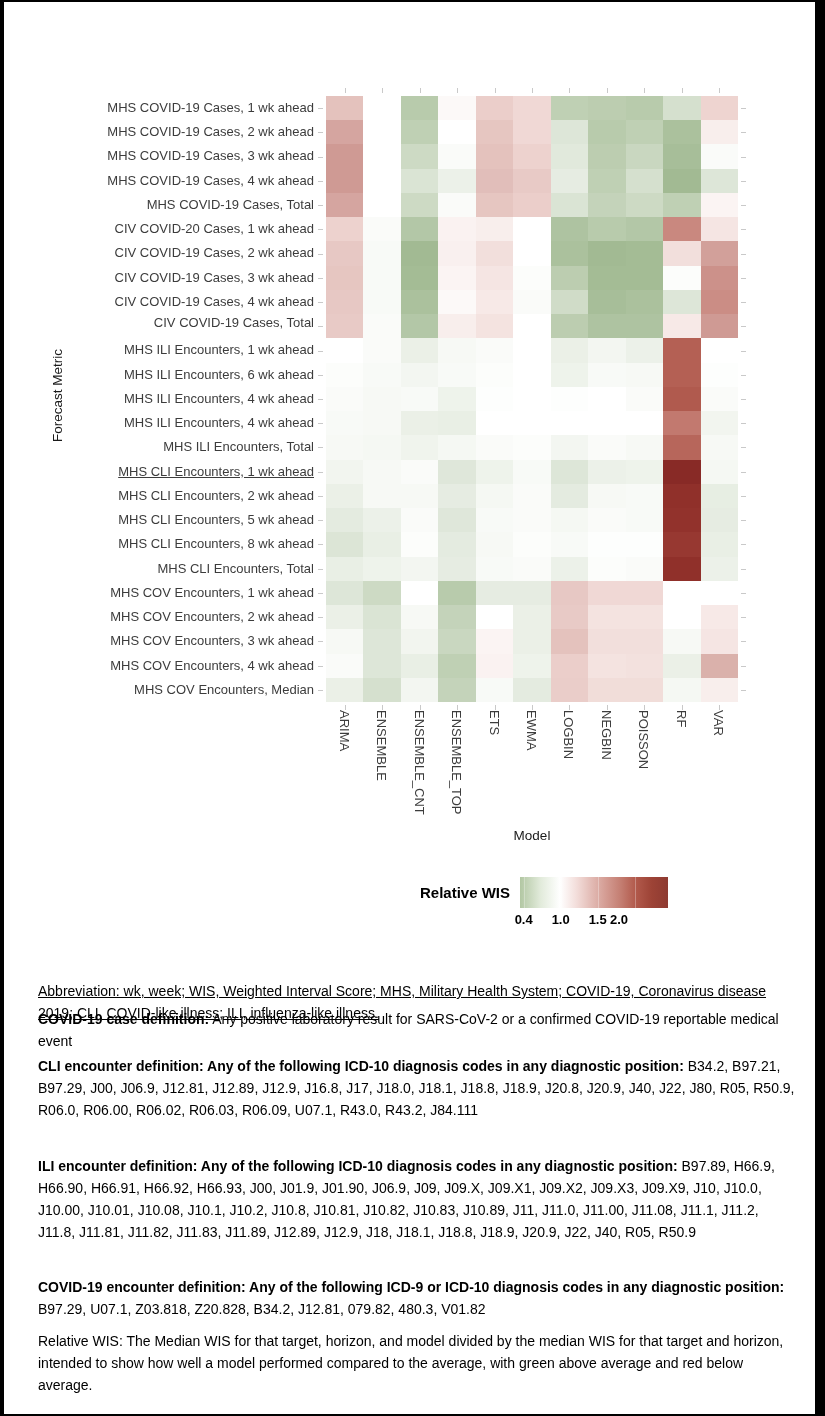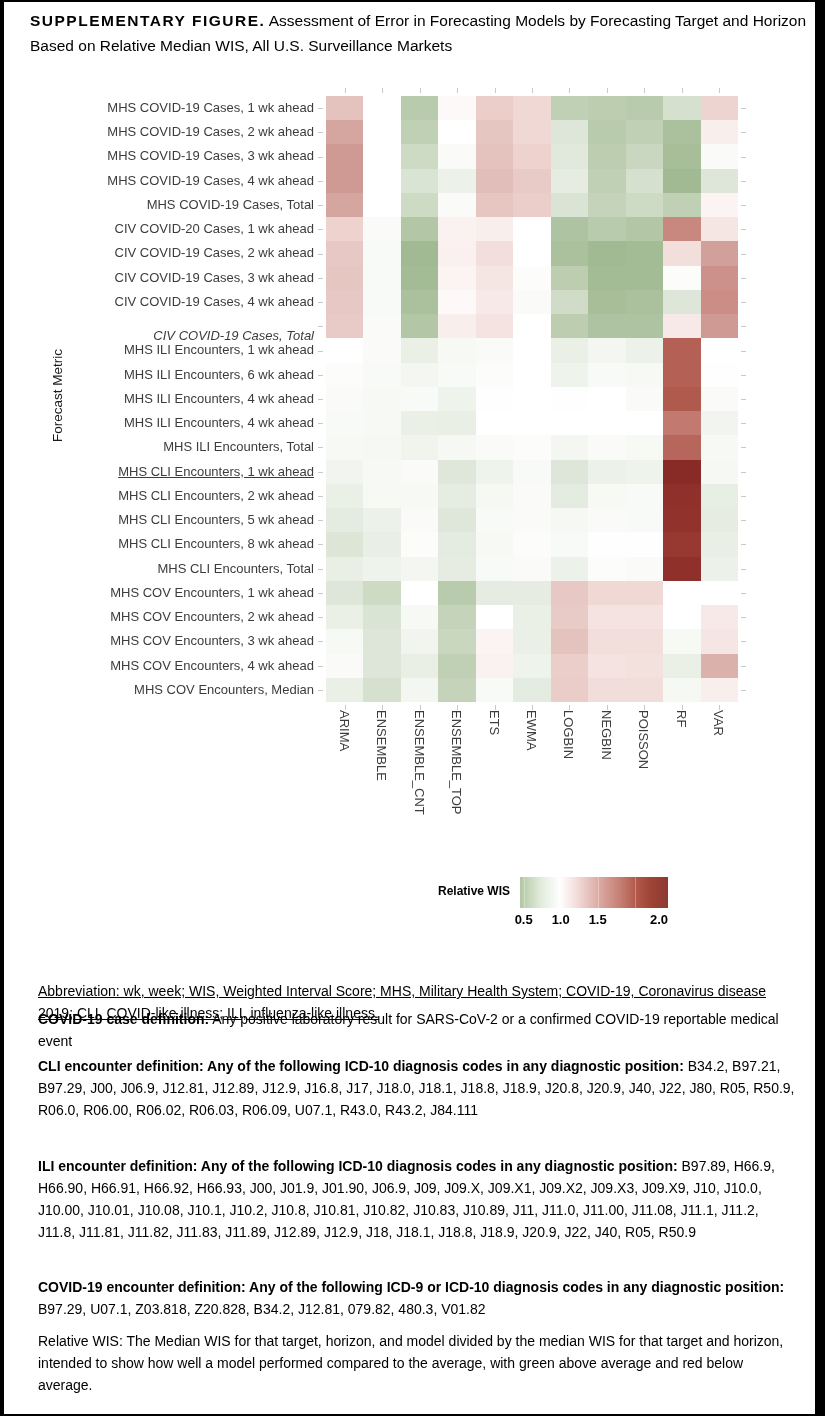--- a/index.html
+++ b/index.html
@@ -12,35 +12,34 @@
   .hm-cell{position:absolute;}
   .row-label{position:absolute;left:0;width:314px;text-align:right;font-size:13px;color:#3c3c3c;
              white-space:nowrap;}
   .col-label{position:absolute;writing-mode:vertical-rl;text-orientation:mixed;font-size:13px;color:#3c3c3c;
              white-space:nowrap;}
   .tick{position:absolute;background:#c9c9c9;}
   #ylab{position:absolute;left:-9px;top:388px;width:132px;text-align:center;font-size:13.5px;color:#1a1a1a;
         transform:rotate(-90deg);}
   #xlab{position:absolute;left:326px;top:828px;width:412px;text-align:center;font-size:13.5px;color:#1a1a1a;}
   #legend-label{position:absolute;left:310px;top:884px;width:200px;text-align:right;
-                font-size:12px;font-weight:700;color:#000;}
+                font-size:15px;font-weight:700;color:#000;}
   #legend-bar{position:absolute;left:520px;top:877px;width:148px;height:31px;
               background:linear-gradient(to right,#b2c7a3 0%,#e2ebdb 14%,#ffffff 27%,#f3dedb 38%,
               #e3bcb6 48%,#d49c93 58%,#c47e72 68%,#b25a4c 78%,#9d4336 89%,#8e3a31 100%);}
   .legend-notch{position:absolute;top:0;width:1.5px;height:100%;background:rgba(255,255,255,0.3);}
   .legend-tick-label{position:absolute;top:912px;width:40px;text-align:center;
                      font-size:13px;font-weight:700;color:#000;}
   .note{position:absolute;left:38px;width:757px;font-size:14px;line-height:22px;color:#000;}
   .note b{font-weight:700;}
 </style>
 </head>
 <body>
 
 <div id="page">
-  <div id="figure-title"><span class="lead">SUPPLEMENTARY FIGURE.</span><span> Assessment of Error in Forecasting Models by Forecasting Target and Horizon Based on Relative Median WIS, All U.S. Surveillance Markets</span></div>
 
   <div id="ylab">Forecast Metric</div>
   <div id="heatmap-grid">
       <div class="hm-cell" style="left: 0px; top: 0px; width: 37.95px; height: 24.74px; background: rgb(228, 194, 189);"></div>
       <div class="hm-cell" style="left: 37.45px; top: 0px; width: 37.95px; height: 24.74px; background: rgb(255, 255, 255);"></div>
       <div class="hm-cell" style="left: 74.91px; top: 0px; width: 37.95px; height: 24.74px; background: rgb(184, 203, 172);"></div>
       <div class="hm-cell" style="left: 112.36px; top: 0px; width: 37.95px; height: 24.74px; background: rgb(252, 249, 248);"></div>
       <div class="hm-cell" style="left: 149.82px; top: 0px; width: 37.95px; height: 24.74px; background: rgb(235, 206, 202);"></div>
       <div class="hm-cell" style="left: 187.27px; top: 0px; width: 37.95px; height: 24.74px; background: rgb(240, 216, 213);"></div>
       <div class="hm-cell" style="left: 224.73px; top: 0px; width: 37.95px; height: 24.74px; background: rgb(191, 208, 180);"></div>
@@ -316,21 +315,21 @@
   <div id="row-labels">
       <div class="row-label" style="top: 96px; height: 24.24px; line-height: 24.24px;">MHS COVID-19 Cases, 1 wk ahead</div>
       <div class="row-label" style="top: 120.24px; height: 24.24px; line-height: 24.24px;">MHS COVID-19 Cases, 2 wk ahead</div>
       <div class="row-label" style="top: 144.48px; height: 24.24px; line-height: 24.24px;">MHS COVID-19 Cases, 3 wk ahead</div>
       <div class="row-label" style="top: 168.72px; height: 24.24px; line-height: 24.24px;">MHS COVID-19 Cases, 4 wk ahead</div>
       <div class="row-label" style="top: 192.96px; height: 24.24px; line-height: 24.24px;">MHS COVID-19 Cases, Total</div>
       <div class="row-label" style="top: 217.2px; height: 24.24px; line-height: 24.24px;">CIV COVID-20 Cases, 1 wk ahead</div>
       <div class="row-label" style="top: 241.44px; height: 24.24px; line-height: 24.24px;">CIV COVID-19 Cases, 2 wk ahead</div>
       <div class="row-label" style="top: 265.68px; height: 24.24px; line-height: 24.24px;">CIV COVID-19 Cases, 3 wk ahead</div>
       <div class="row-label" style="top: 289.92px; height: 24.24px; line-height: 24.24px;">CIV COVID-19 Cases, 4 wk ahead</div>
-      <div class="row-label" style="top: 324px; height: 24.24px; line-height: 24.24px; font-style: italic;">CIV COVID-19 Cases, Total</div>
+      <div class="row-label" style="top: 311px; height: 24.24px; line-height: 24.24px;">CIV COVID-19 Cases, Total</div>
       <div class="row-label" style="top: 338.4px; height: 24.24px; line-height: 24.24px;">MHS ILI Encounters, 1 wk ahead</div>
       <div class="row-label" style="top: 362.64px; height: 24.24px; line-height: 24.24px;">MHS ILI Encounters, 6 wk ahead</div>
       <div class="row-label" style="top: 386.88px; height: 24.24px; line-height: 24.24px;">MHS ILI Encounters, 4 wk ahead</div>
       <div class="row-label" style="top: 411.12px; height: 24.24px; line-height: 24.24px;">MHS ILI Encounters, 4 wk ahead</div>
       <div class="row-label" style="top: 435.36px; height: 24.24px; line-height: 24.24px;">MHS ILI Encounters, Total</div>
       <div class="row-label" style="top: 459.6px; height: 24.24px; line-height: 24.24px; text-decoration: underline;">MHS CLI Encounters, 1 wk ahead</div>
       <div class="row-label" style="top: 483.84px; height: 24.24px; line-height: 24.24px;">MHS CLI Encounters, 2 wk ahead</div>
       <div class="row-label" style="top: 508.08px; height: 24.24px; line-height: 24.24px;">MHS CLI Encounters, 5 wk ahead</div>
       <div class="row-label" style="top: 532.32px; height: 24.24px; line-height: 24.24px;">MHS CLI Encounters, 8 wk ahead</div>
       <div class="row-label" style="top: 556.56px; height: 24.24px; line-height: 24.24px;">MHS CLI Encounters, Total</div>
@@ -420,33 +419,34 @@
       <div class="tick" style="left: 569.45px; top: 705px; width: 1px; height: 5px;"></div>
       <div class="tick" style="left: 606.91px; top: 88px; width: 1px; height: 5px;"></div>
       <div class="tick" style="left: 606.91px; top: 705px; width: 1px; height: 5px;"></div>
       <div class="tick" style="left: 644.36px; top: 88px; width: 1px; height: 5px;"></div>
       <div class="tick" style="left: 644.36px; top: 705px; width: 1px; height: 5px;"></div>
       <div class="tick" style="left: 681.82px; top: 88px; width: 1px; height: 5px;"></div>
       <div class="tick" style="left: 681.82px; top: 705px; width: 1px; height: 5px;"></div>
       <div class="tick" style="left: 719.27px; top: 88px; width: 1px; height: 5px;"></div>
       <div class="tick" style="left: 719.27px; top: 705px; width: 1px; height: 5px;"></div>
     </div>
+  <div id="xlab">Model</div>
 
   <div id="legend-label">Relative WIS</div>
   <div id="legend-bar">
       <div class="legend-notch" style="left: 2.5%;"></div>
       <div class="legend-notch" style="left: 27.5%;"></div>
       <div class="legend-notch" style="left: 52.5%;"></div>
       <div class="legend-notch" style="left: 77.5%;"></div>
     </div>
   <div id="legend-ticks">
-      <div class="legend-tick-label" style="left: 503.7px;">0.5</div>
+      <div class="legend-tick-label" style="left: 503.7px;">0.4</div>
       <div class="legend-tick-label" style="left: 540.7px;">1.0</div>
       <div class="legend-tick-label" style="left: 577.7px;">1.5</div>
-      <div class="legend-tick-label" style="left: 639px;">2.0</div>
+      <div class="legend-tick-label" style="left: 599px;">2.0</div>
     </div>
 
   <div id="notes">
       <div class="note" style="top: 980px; text-decoration: underline;"><span>Abbreviation: wk, week; WIS, Weighted Interval Score; MHS, Military Health System; COVID-19, Coronavirus disease 2019; CLI, COVID-like illness; ILI, influenza-like illness.</span></div>
       <div class="note" style="top: 1008px;"><b>COVID-19 case definition:</b><span> Any positive laboratory result for SARS-CoV-2 or a confirmed COVID-19 reportable medical event</span></div>
       <div class="note" style="top: 1055px;"><b>CLI encounter definition: Any of the following ICD-10 diagnosis codes in any diagnostic position:</b><span> B34.2, B97.21, B97.29, J00, J06.9, J12.81, J12.89, J12.9, J16.8, J17, J18.0, J18.1, J18.8, J18.9, J20.8, J20.9, J40, J22, J80, R05, R50.9, R06.0, R06.00, R06.02, R06.03, R06.09, U07.1, R43.0, R43.2, J84.111</span></div>
       <div class="note" style="top: 1155px;"><b>ILI encounter definition: Any of the following ICD-10 diagnosis codes in any diagnostic position:</b><span> B97.89, H66.9, H66.90, H66.91, H66.92, H66.93, J00, J01.9, J01.90, J06.9, J09, J09.X, J09.X1, J09.X2, J09.X3, J09.X9, J10, J10.0, J10.00, J10.01, J10.08, J10.1, J10.2, J10.8, J10.81, J10.82, J10.83, J10.89, J11, J11.0, J11.00, J11.08, J11.1, J11.2, J11.8, J11.81, J11.82, J11.83, J11.89, J12.89, J12.9, J18, J18.1, J18.8, J18.9, J20.9, J22, J40, R05, R50.9</span></div>
       <div class="note" style="top: 1276px;"><b>COVID-19 encounter definition: Any of the following ICD-9 or ICD-10 diagnosis codes in any diagnostic position:</b><span> B97.29, U07.1, Z03.818, Z20.828, B34.2, J12.81, 079.82, 480.3, V01.82</span></div>
       <div class="note" style="top: 1330px;"><span>Relative WIS: The Median WIS for that target, horizon, and model divided by the median WIS for that target and horizon, intended to show how well a model performed compared to the average, with green above average and red below average.</span></div>
     </div>

